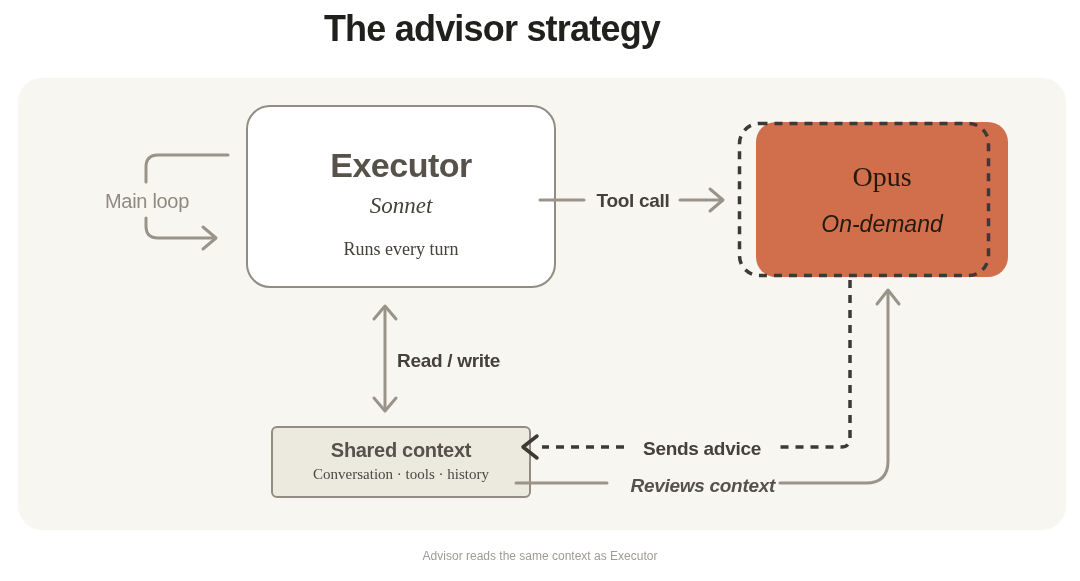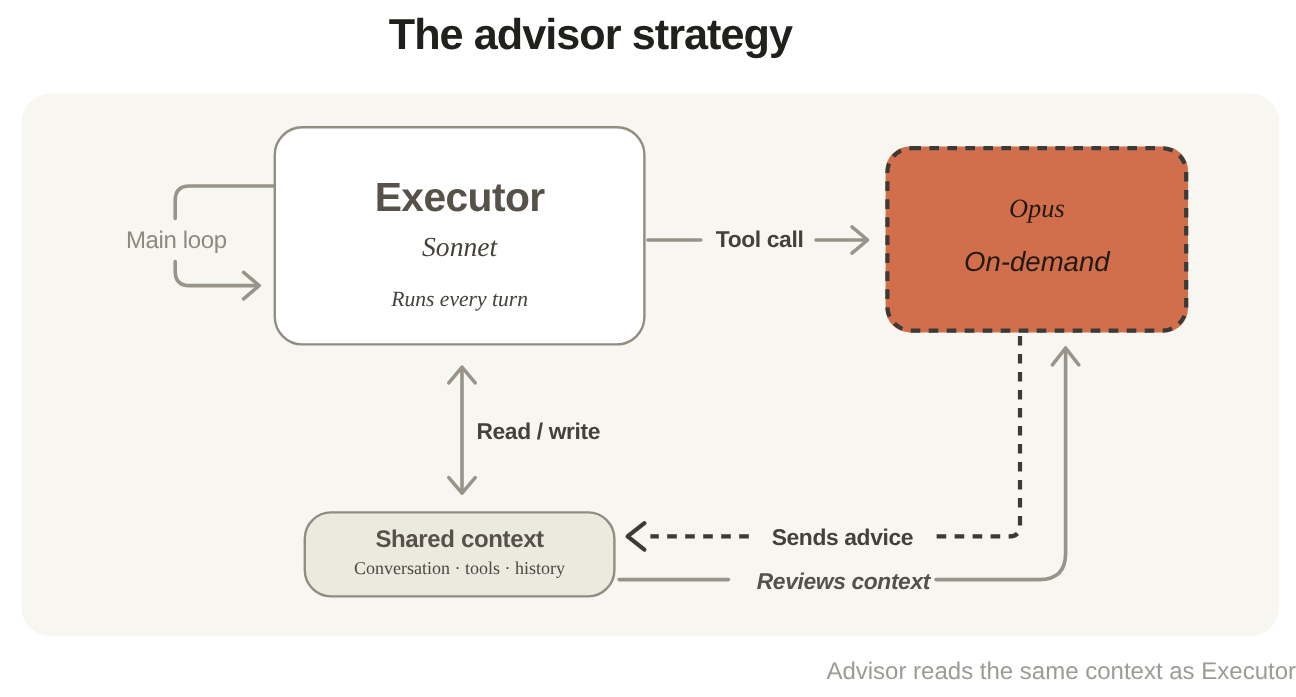--- a/index.html
+++ b/index.html
@@ -28,20 +28,21 @@
     border-radius: 24px;
   }
   .node {
     position: absolute;
     box-sizing: border-box;
     display: flex;
     flex-direction: column;
     align-items: center;
     text-align: center;
     z-index: 2;
+    margin-left: 18px;
   }
   .executor {
     left: 228px; top: 105px;
     width: 310px; height: 183px;
     background: #ffffff;
     border: 2.5px solid #918d82;
     border-radius: 24px;
     padding-top: 41px;
   }
   .executor .node-title {
@@ -52,56 +53,54 @@
   .executor .node-model {
     margin-top: 12px;
     font-family: "Liberation Serif", serif;
     font-style: italic;
     font-size: 23px; line-height: 1;
     color: #45423b;
   }
   .executor .node-note {
     margin-top: 23px;
     font-family: "Liberation Serif", serif;
-    font-style: italic;
     font-size: 18px; line-height: 1;
     color: #45423b;
   }
   .advisor {
     left: 738px; top: 122px;
     width: 252px; height: 155px;
     background: #d16f4c;
     border-radius: 20px;
     padding-top: 31px;
   }
   .advisor .node-title {
     font-size: 28px; font-weight: 700; line-height: 1;
     letter-spacing: -0.4px;
     color: #1f1a14;
   }
   .advisor .node-model {
     margin-top: 10px;
     font-family: "Liberation Serif", serif;
-    font-style: italic;
-    font-size: 22px; line-height: 1;
+    font-size: 28px; line-height: 1;
     color: #22190f;
   }
   .advisor .node-note {
     margin-top: 22px;
     font-family: Liberation Sans, sans-serif;
     font-style: italic;
     font-size: 23px; line-height: 1;
     color: #22190f;
   }
   .shared {
     left: 253px; top: 426px;
     width: 260px; height: 72px;
     background: #ece9df;
     border: 2.5px solid #918d82;
-    border-radius: 23px;
+    border-radius: 6px;
     padding-top: 11px;
   }
   .shared .node-title {
     font-size: 20px; font-weight: 700; line-height: 1.1;
     letter-spacing: -0.3px;
     color: #56524a;
   }
   .shared .node-subtitle {
     margin-top: 5px;
     font-family: "Liberation Serif", serif;
@@ -124,22 +123,22 @@
     color: #8e8a80;
   }
   .label-main-loop   { left: 92px;  top: 191px; width: 110px; text-align: center; }
   .label-tool-call   { left: 588px; top: 191px; width: 90px;  text-align: center; }
   .label-read-write  { left: 397px; top: 351px; }
   .label-sends-advice    { left: 622px; top: 439px; width: 160px; text-align: center; }
   .label-reviews-context { left: 613px; top: 476px; width: 162px; text-align: right; color: #55524b; font-style: italic; }
   .caption {
     position: absolute;
     left: 0; top: 549px; width: 1080px;
-    text-align: right;
-    font-size: 20px;
+    text-align: center;
+    font-size: 12px;
     color: #9d9b95;
   }
   svg.overlay {
     position: absolute;
     left: 0; top: 0;
     width: 1080px; height: 581px;
     z-index: 4;
     pointer-events: none;
   }
   .gray-line { stroke: #99948a; stroke-width: 3; fill: none; stroke-linecap: round; stroke-linejoin: round; }

